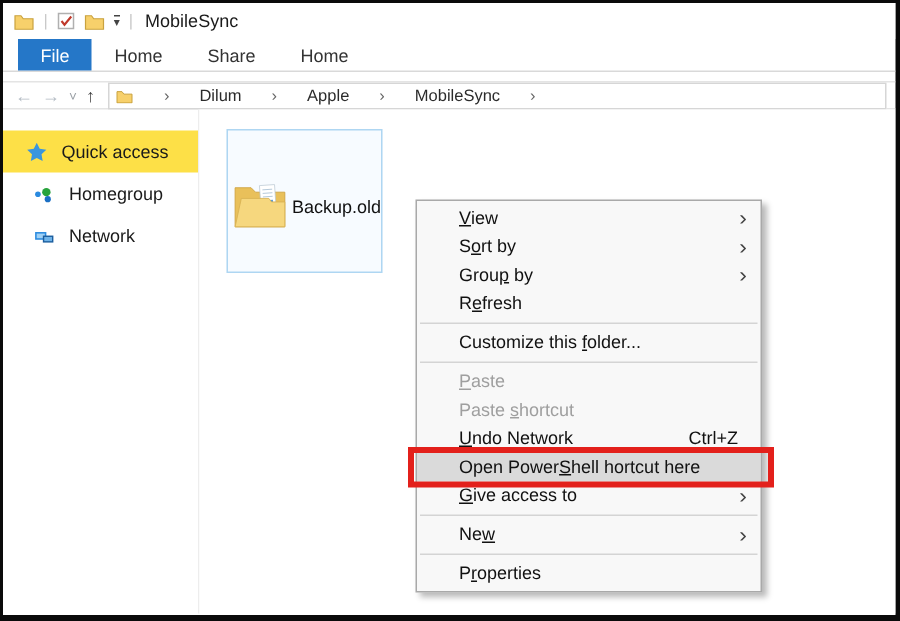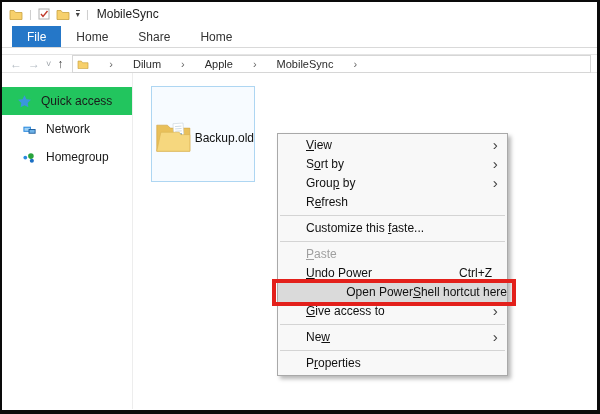--- a/index.html
+++ b/index.html
@@ -25,32 +25,32 @@
   .nav-fwd::before{content:"\2192";color:#b4bcc4;}
   .nav-recent::before{content:"\02C5";color:#9aa0a6;font-size:9px;}
   .nav-up::before{content:"\2191";color:#3a3a3a;}
   .addr{flex:1;align-self:center;height:16px;border:1px solid #d6d6d6;display:flex;align-items:center;font-size:11px;color:#333;padding-left:4px;gap:20px;background:#fff;margin-left:3px;}
   .crumb{color:#2b2b2b;}
   .crumb-sep::before{content:"\203A";color:#666;font-size:11px;}
   
   .main{display:flex;height:336px;}
   .sidebar{width:130px;border-right:1px solid #ededed;padding-top:14px;flex:none;}
   .side-item{height:28px;display:flex;align-items:center;gap:9px;padding-left:20px;font-size:12px;color:#1a1a1a;}
-  .side-item.selected{background:#22c55e;padding-left:15px;}
+  .side-item.selected{background:#fde047;padding-left:15px;}
   .side-item svg{flex:none;}
   .content{flex:1;position:relative;background:#fff;}
   .folder-tile{position:absolute;left:18px;top:13px;width:104px;height:96px;border:1px solid #aed6f2;background:#f7fbff;display:flex;align-items:center;padding-top:5px;box-sizing:border-box;}
   .folder-label{font-size:12px;color:#111;margin-top:3px;}
   
   .context-menu{position:absolute;left:275px;top:131px;width:231px;box-sizing:border-box;background:#f8f8f8;border:1px solid #a9a9a9;box-shadow:3px 3px 4px rgba(0,0,0,.28);padding:2px 0;z-index:5;}
   .menu-item{position:relative;height:19px;line-height:19px;font-size:12px;color:#111;padding-left:28px;display:flex;align-items:center;white-space:pre;}
   .menu-item .key{text-decoration:underline;}
   .menu-item.disabled{color:#9f9f9f;}
   .menu-sep{height:1px;background:#d4d4d4;margin:3px 2px;}
-  .menu-item.ps-item{background:#dadada;justify-content:flex-end;}
+  .menu-item.ps-item{background:#dadada;}
   .submenu-arrow{position:absolute;right:9px;top:0;height:19px;display:flex;align-items:center;color:#444;}
   .submenu-arrow::before{content:"\203A";font-size:14px;transform:scaleX(1.1);}
   .shortcut{position:absolute;right:15px;top:0;height:19px;display:flex;align-items:center;color:#111;}
   .red-frame{position:absolute;left:-6px;right:-9px;top:-4px;bottom:-4px;border:4px solid #e3201b;z-index:3;pointer-events:none;}
 </style>
 </head>
 <body>
 
 <div class="window">
 
@@ -101,34 +101,34 @@
   <div class="main">
     <div class="sidebar">
       <div class="side-item selected">
         <svg width="15" height="15" viewBox="0 0 16 16">
             <path d="M8 1.2l2.1 4.3 4.7.7-3.4 3.3.8 4.7L8 12l-4.2 2.2.8-4.7L1.2 6.2l4.7-.7z" fill="#3a96dd"></path>
           </svg>
         <span>Quick access</span>
       </div>
       <div class="side-item">
         <svg width="15" height="15" viewBox="0 0 16 16">
+            <circle cx="3.5" cy="8" r="2" fill="#2a8adf"></circle>
+            <circle cx="9.5" cy="6.5" r="3" fill="#28a33c"></circle>
+            <circle cx="10.5" cy="11.5" r="2.2" fill="#1b6fc4"></circle>
+          </svg>
+        <span>Homegroup</span>
+      </div>
+      <div class="side-item">
+        <svg width="15" height="15" viewBox="0 0 16 16">
             <rect x="1.5" y="5" width="8" height="5.5" fill="#2a8adf"></rect>
             <rect x="2.6" y="6.1" width="5.8" height="3.3" fill="#9fd1f5"></rect>
             <rect x="7" y="7.5" width="7.5" height="5" fill="#1b5d9e"></rect>
             <rect x="8" y="8.5" width="5.5" height="3" fill="#6fb3e8"></rect>
           </svg>
         <span>Network</span>
-      </div>
-      <div class="side-item">
-        <svg width="15" height="15" viewBox="0 0 16 16">
-            <circle cx="3.5" cy="8" r="2" fill="#2a8adf"></circle>
-            <circle cx="9.5" cy="6.5" r="3" fill="#28a33c"></circle>
-            <circle cx="10.5" cy="11.5" r="2.2" fill="#1b6fc4"></circle>
-          </svg>
-        <span>Homegroup</span>
       </div>
     </div>
 
     <div class="content">
       <div class="folder-tile">
         <svg width="72" height="60" viewBox="0 0 72 60">
           <path d="M8 10 L26 10 L31 15 L64 15 L64 54 L8 54 Z" fill="#e9c05a" stroke="#cfa23f" stroke-width="1"></path>
           <g transform="rotate(-4 45 30)">
             <rect x="37" y="7" width="17" height="45" fill="#fff" stroke="#b9c7d2" stroke-width="0.8"></rect>
             <line x1="40" y1="12" x2="51" y2="12" stroke="#aec4d6"></line>
@@ -157,28 +157,31 @@
     </div>
     <div class="menu-item">
       <span>Grou</span><span class="key">p</span><span> by</span>
       <span class="submenu-arrow"></span>
     </div>
     <div class="menu-item">
       <span>R</span><span class="key">e</span><span>fresh</span>
     </div>
     <div class="menu-sep"></div>
     <div class="menu-item">
-      <span>Customize this </span><span class="key">f</span><span>aste...</span>
+      <span>Customize this </span><span class="key">f</span><span>older...</span>
     </div>
     <div class="menu-sep"></div>
     <div class="menu-item disabled">
       <span></span><span class="key">P</span><span>aste</span>
     </div>
-    <div class="menu-item">
-      <span></span><span class="key">U</span><span>ndo Power</span>
+    <div class="menu-item disabled">
+      <span>Paste </span><span class="key">s</span><span>hortcut</span>
+    </div>
+    <div class="menu-item">
+      <span></span><span class="key">U</span><span>ndo Network</span>
       <span class="shortcut">Ctrl+Z</span>
     </div>
     <div class="menu-item ps-item">
       <span>Open Power</span><span class="key">S</span><span>hell hortcut here</span>
       <div class="red-frame"></div>
     </div>
     <div class="menu-item">
       <span></span><span class="key">G</span><span>ive access to</span>
       <span class="submenu-arrow"></span>
     </div>

